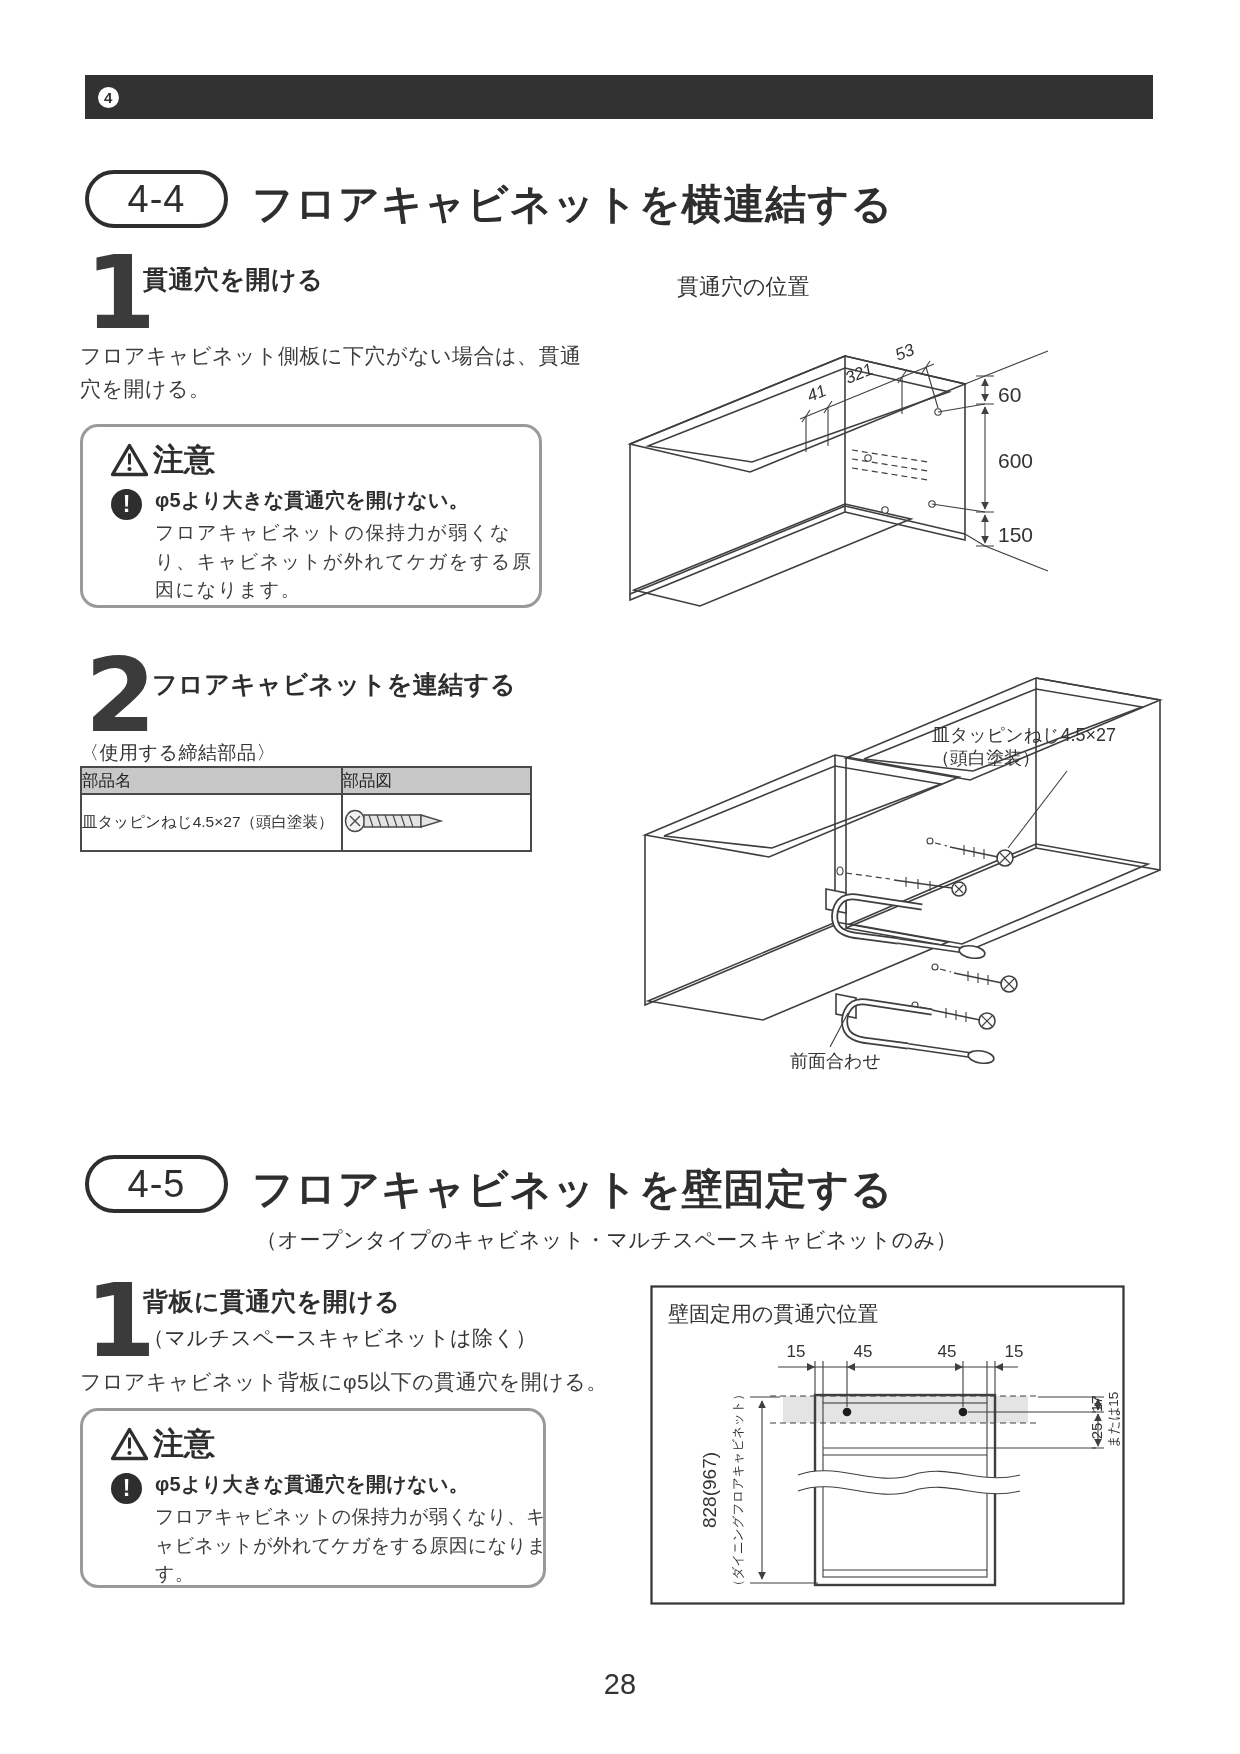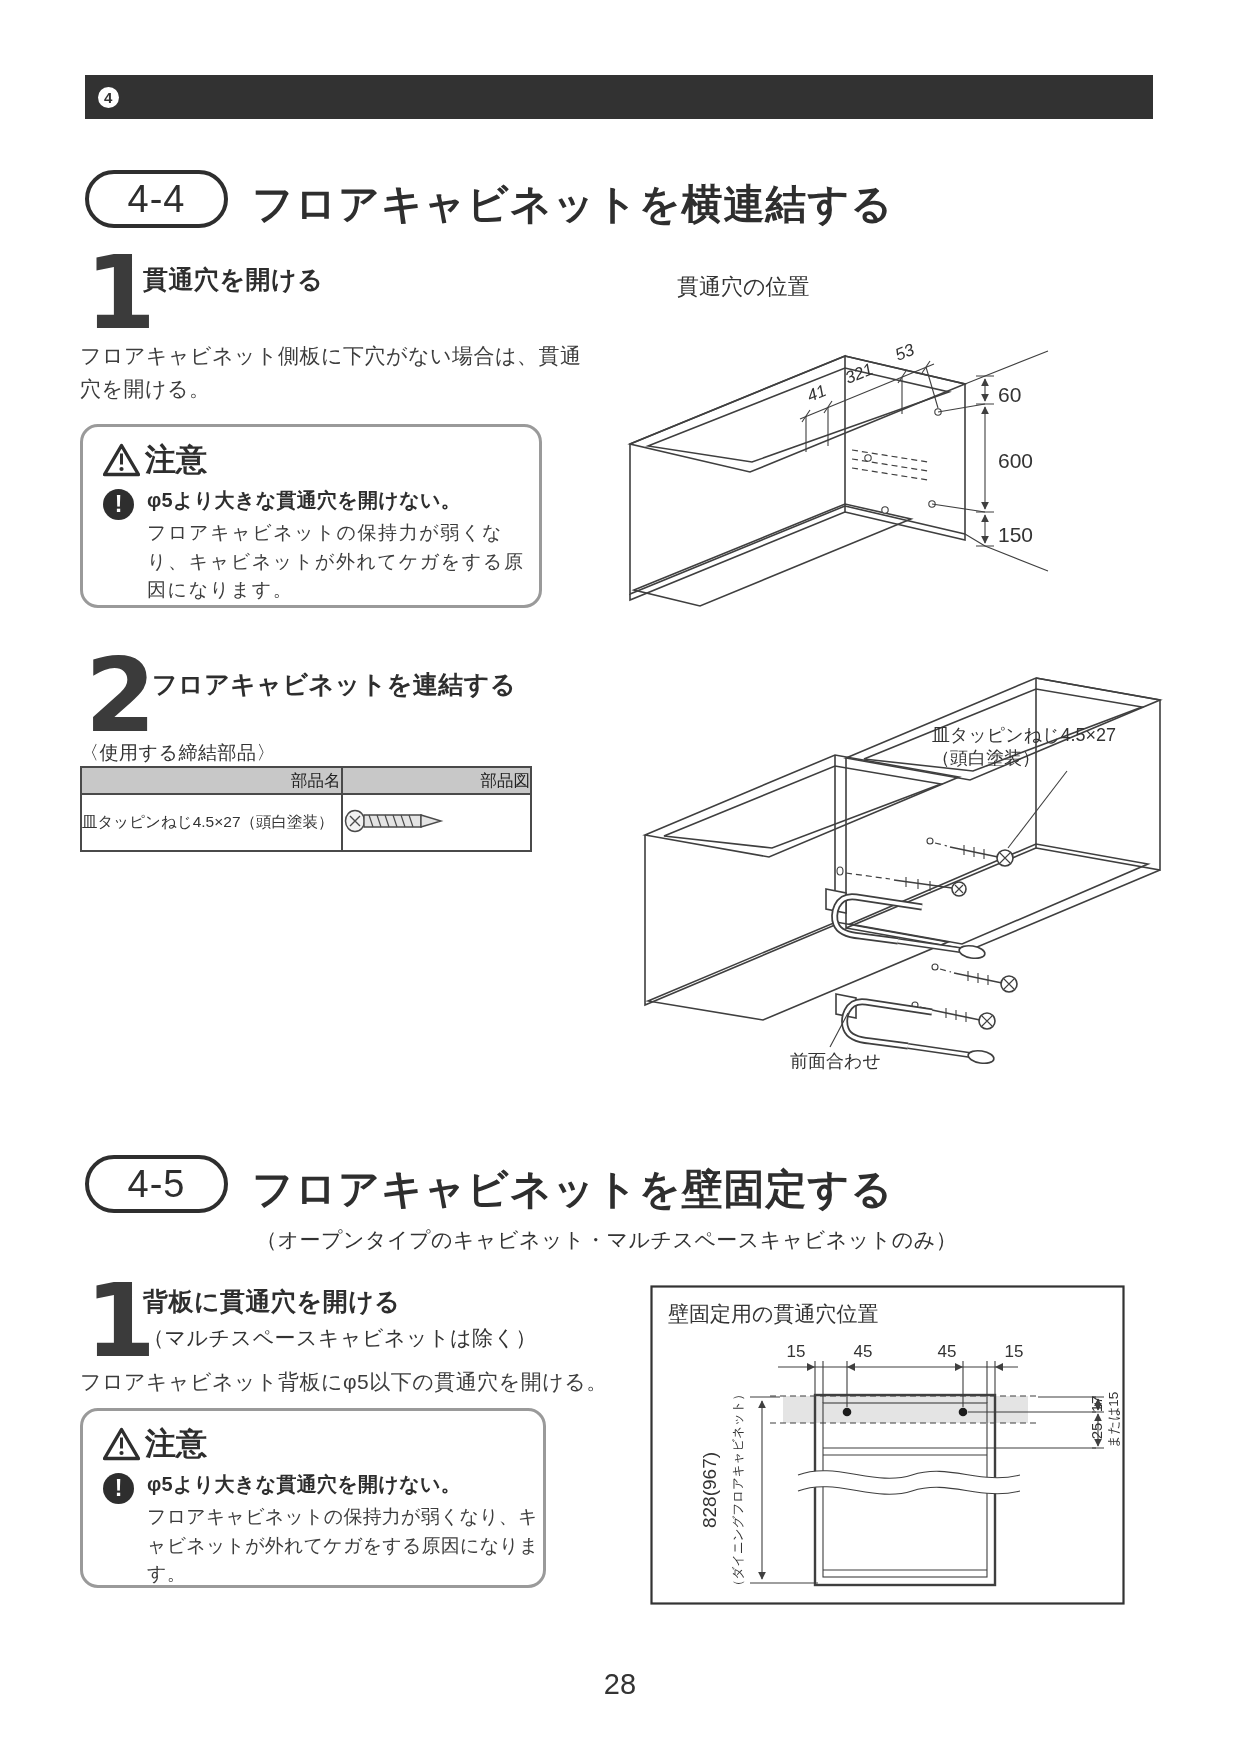--- a/index.html
+++ b/index.html
@@ -8,32 +8,32 @@
 .abs{position:absolute}
 .header-bar{left:85px;top:75px;width:1068px;height:44px;background:#323232;color:#fff;display:flex;align-items:center;gap:8px;padding:0 13px;font-size:20px;font-weight:bold;letter-spacing:.5px}
 .circ-digit{width:21px;height:21px;border-radius:50%;background:#fff;color:#323232;display:flex;align-items:center;justify-content:center;font-size:15px;font-weight:bold;flex:0 0 auto}
 .sec-pill{border:4px solid #2e2e2e;border-radius:32px;width:143px;height:58px;display:flex;align-items:center;justify-content:center;font-size:38px;font-weight:normal;color:#2e2e2e;letter-spacing:1px;background:#fff}
 .sec-title{font-size:41px;font-weight:bold;color:#2e2e2e;letter-spacing:1px}
 .sec-subtitle{font-size:21px;color:#333;letter-spacing:.5px}
 .step-num{font-size:102px;font-weight:bold;color:#3b3b3b;line-height:.85;font-family:"DejaVu Sans","Liberation Sans",sans-serif}
 .step-title{font-size:25px;font-weight:bold;color:#2e2e2e;letter-spacing:.5px}
 .step-title-sub{font-size:21px;font-weight:normal;color:#333;margin-top:6px;letter-spacing:.5px}
 .body-text{font-size:21px;color:#3d3d3d;line-height:1.55;letter-spacing:.5px}
-.caution{border:3px solid #9a9a9a;border-radius:18px;background:#fff;padding:12px 18px 10px 20px}
+.caution{border:3px solid #9a9a9a;border-radius:18px;background:#fff;padding:12px 18px 10px 28px}
 .caution-head{display:flex;align-items:center;gap:5px;font-size:31px;font-weight:bold;color:#2e2e2e}
 .caution-row{display:flex;margin-top:6px}
 .mand-icon{width:31px;height:31px;border-radius:50%;background:#2e2e2e;color:#fff;display:flex;align-items:center;justify-content:center;font-size:23px;font-weight:bold;flex:0 0 auto;margin-top:2px}
 .caution-texts{margin-left:13px}
 .caution-lead{font-size:20px;font-weight:bold;color:#2e2e2e;letter-spacing:.3px}
 .caution-body{font-size:19px;color:#3d3d3d;line-height:1.5;margin-top:5px}
 .caution-body.sp{letter-spacing:1.6px;width:396px}
 .caution-body.sp2{letter-spacing:.2px;width:408px}
 .parts-label{font-size:19px;color:#333;letter-spacing:.5px}
 table.parts{border-collapse:collapse;background:#fff}
-table.parts th{background:#c8c8c8;border:2px solid #4a4a4a;font-size:16.5px;font-weight:normal;color:#222;height:27px;text-align:right}
+table.parts th{background:#c8c8c8;border:2px solid #4a4a4a;font-size:16.5px;font-weight:normal;color:#222;height:27px;text-align:left}
 table.parts td{border:2px solid #4a4a4a;height:57px;text-align:left;font-size:15.5px;color:#333;vertical-align:middle}
 .page-num{left:0;right:0;top:1668px;text-align:center;font-size:29px;color:#333}
 svg .ln{stroke:#3f3f3f;stroke-width:1.6;fill:none}
 svg .ln2{stroke:#3f3f3f;stroke-width:2.4;fill:none}
 svg .thin{stroke:#3f3f3f;stroke-width:1.1;fill:none}
 svg .dash{stroke:#3f3f3f;stroke-width:1.2;fill:none;stroke-dasharray:6 4}
 svg .fillw{fill:#fff}
 svg .fd{fill:#3f3f3f;stroke:none}
 svg .band{fill:#e4e4e4;stroke:none}
 svg .wht{fill:#fff;stroke:none}

